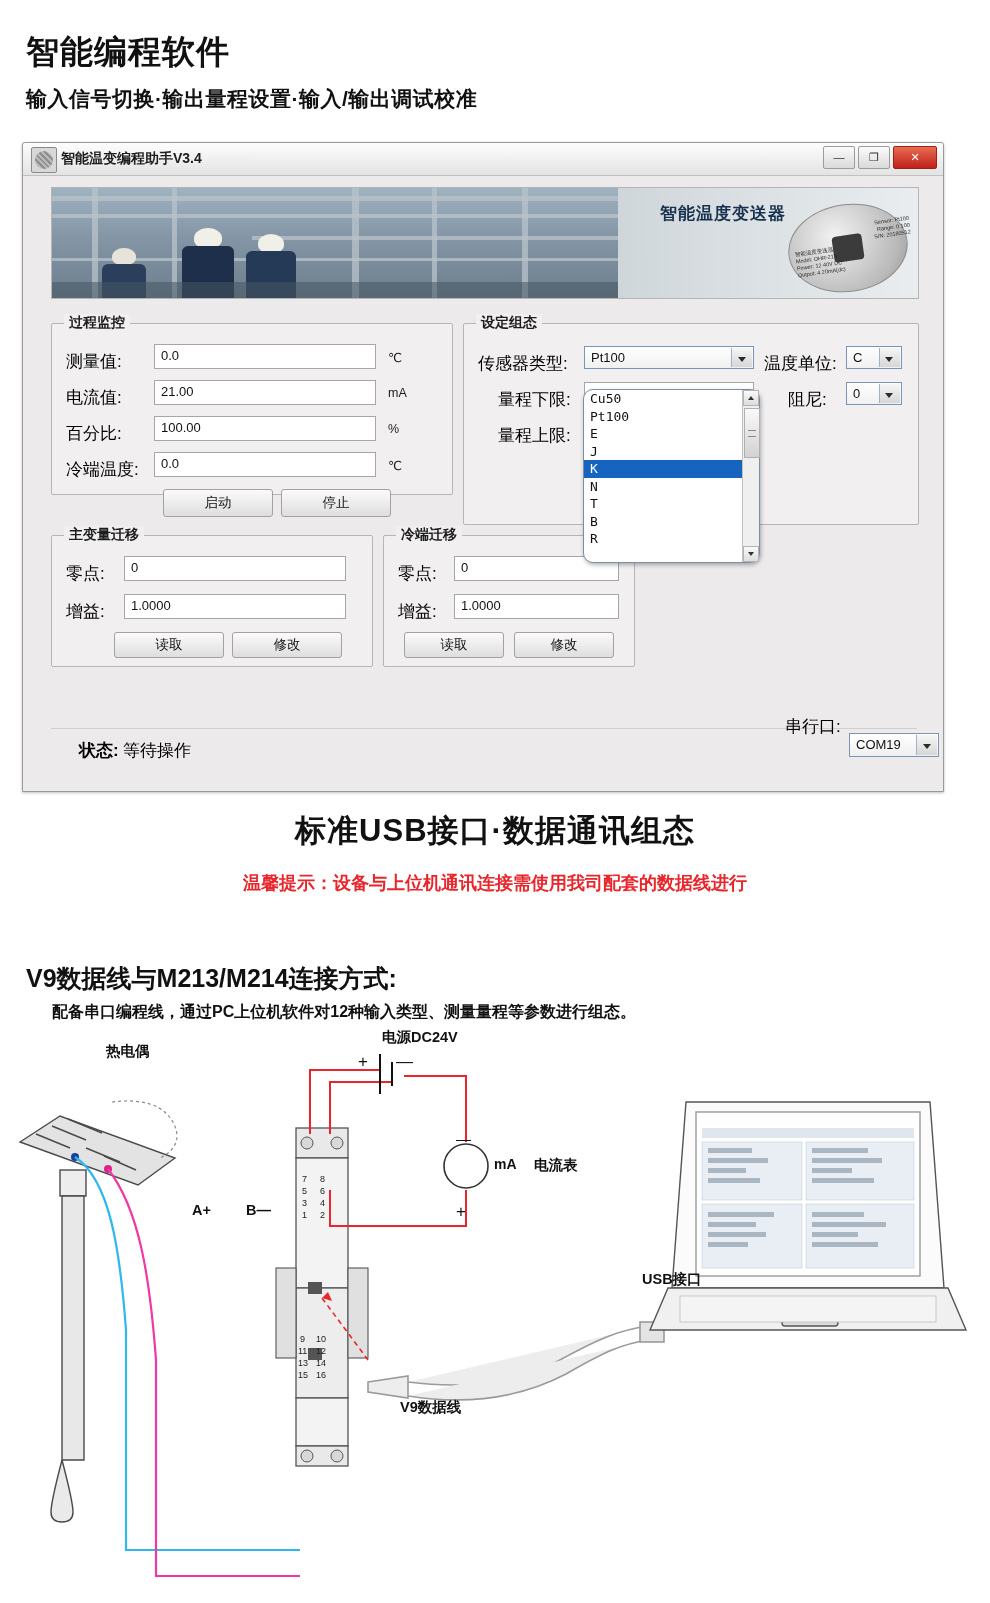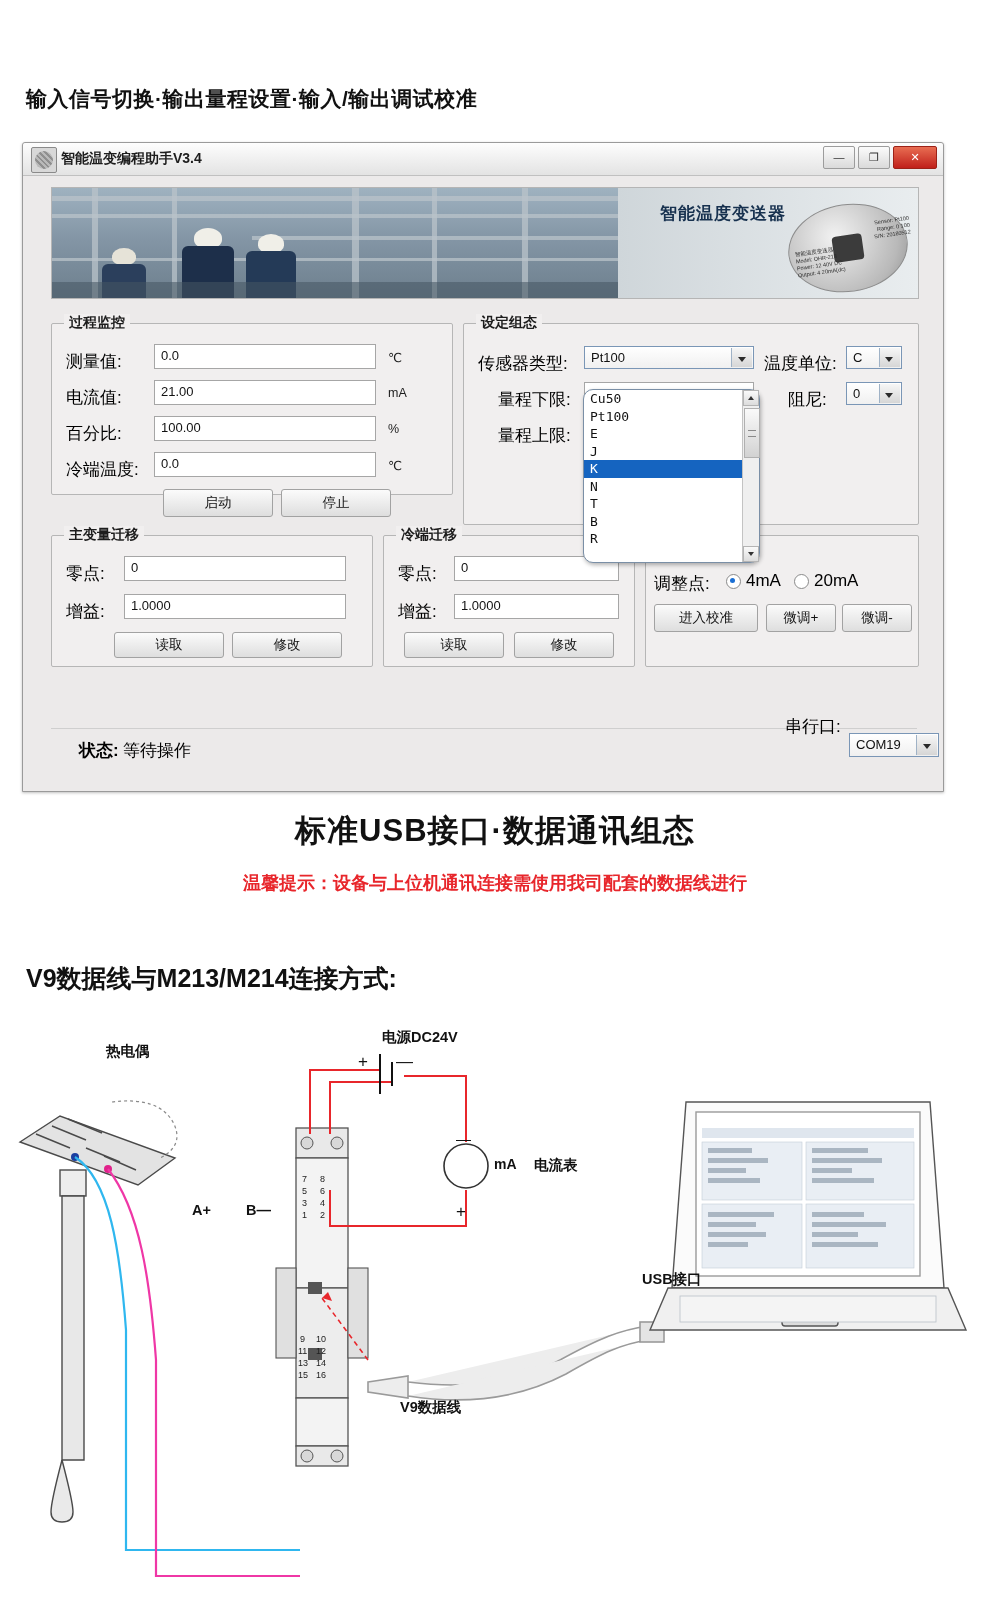--- a/index.html
+++ b/index.html
@@ -237,20 +237,21 @@
   
   .diagram { position:absolute; left:0; top:1030px; width:990px; height:570px; }
   .dlabel { position:absolute; font-size:14.5px; color:#111; }
   .dlabel.b { font-weight:bold;padding-left:40px; }
 </style>
 </head>
 <body>
 
 <div class="page">
 
+  <div class="h-main">智能编程软件</div>
   <div class="h-sub">输入信号切换·输出量程设置·输入/输出调试校准</div>
 
   <div class="app-window">
 
     <div class="titlebar">
       <div class="tb-icon"></div>
       <div class="tb-title">智能温变编程助手V3.4</div>
       <div class="win-btns">
         <div class="win-btn">—</div>
         <div class="win-btn">❐</div>
@@ -373,47 +374,37 @@
     <div class="group" style="left:360px; top:392px; width:250px; height:130px;">
       <div class="g-title">冷端迁移</div>
       <div class="lbl" style="position:absolute;left:14px;top:26px;">零点:</div>
       <div class="field" style="position:absolute;left:70px;top:20px;width:165px;height:25px;">0</div>
       <div class="lbl" style="position:absolute;left:14px;top:64px;">增益:</div>
       <div class="field" style="position:absolute;left:70px;top:58px;width:165px;height:25px;">1.0000</div>
       <div class="btn" style="position:absolute;left:20px;top:96px;width:100px;height:26px;line-height:24px;">读取</div>
       <div class="btn" style="position:absolute;left:130px;top:96px;width:100px;height:26px;line-height:24px;">修改</div>
     </div>
 
-    <div class="group" style="left:622px; top:392px; width:272px; height:130px;">
-      <div class="lbl" style="position:absolute;left:8px;top:36px;">调整点:</div>
-      <span class="radio on" style="position:absolute;left:80px;top:38px;"></span>
-      <span class="lbl" style="position:absolute;left:100px;top:35px;">4mA</span>
-      <span class="radio" style="position:absolute;left:148px;top:38px;"></span>
-      <span class="lbl" style="position:absolute;left:168px;top:35px;">20mA</span>
-
-      <div class="btn" style="position:absolute;left:8px;top:68px;width:104px;height:28px;line-height:26px;">进入校准</div>
-      <div class="btn" style="position:absolute;left:120px;top:68px;width:70px;height:28px;line-height:26px;">微调+</div>
-      <div class="btn" style="position:absolute;left:196px;top:68px;width:70px;height:28px;line-height:26px;">微调-</div>
-    </div>
 
     <div class="statusbar-line"></div>
     <div class="lbl" style="position:absolute;left:56px;top:596px;font-weight:bold;">状态:</div>
     <div class="lbl" style="position:absolute;left:100px;top:596px;">等待操作</div>
     <div class="lbl" style="position:absolute;left:762px;top:572px;">串行口:</div>
     <div class="combo" style="position:absolute;left:826px;top:590px;width:90px;height:24px;">
       <span class="val">COM19</span>
       <span class="arrow"></span>
     </div>
   </div>
 
   <div class="usb-title">标准USB接口·数据通讯组态</div>
   <div class="tip">
     <div>温馨提示：设备与上位机通讯连接需使用我司配套的数据线进行</div>
   </div>
   <div class="v9-title">V9数据线与M213/M214连接方式:</div>
+  <div class="v9-desc">配备串口编程线，通过PC上位机软件对12种输入类型、测量量程等参数进行组态。</div>
 
   <div class="diagram">
     <svg width="990" height="570" viewBox="0 0 990 570">
 
       <g stroke="#4a4a4a" fill="#f2f2f2" stroke-width="1.4">
         <path d="M20 112 L60 86 L175 128 L138 155 Z" fill="#e3e3e3"></path>
         <path d="M36 104 L70 118 M52 96 L86 110 M68 89 L102 103 M86 118 L120 132 M104 126 L136 140"></path>
         <rect x="60" y="140" width="26" height="26" fill="#ededed"></rect>
         <path d="M62 166 L84 166 L84 430 L62 430 Z" fill="#e8e8e8"></path>
         <path d="M62 430 q11 42 11 52 q0 10 -11 10 q-11 0 -11 -10 q0 -10 11 -52" fill="#eaeaea"></path>

